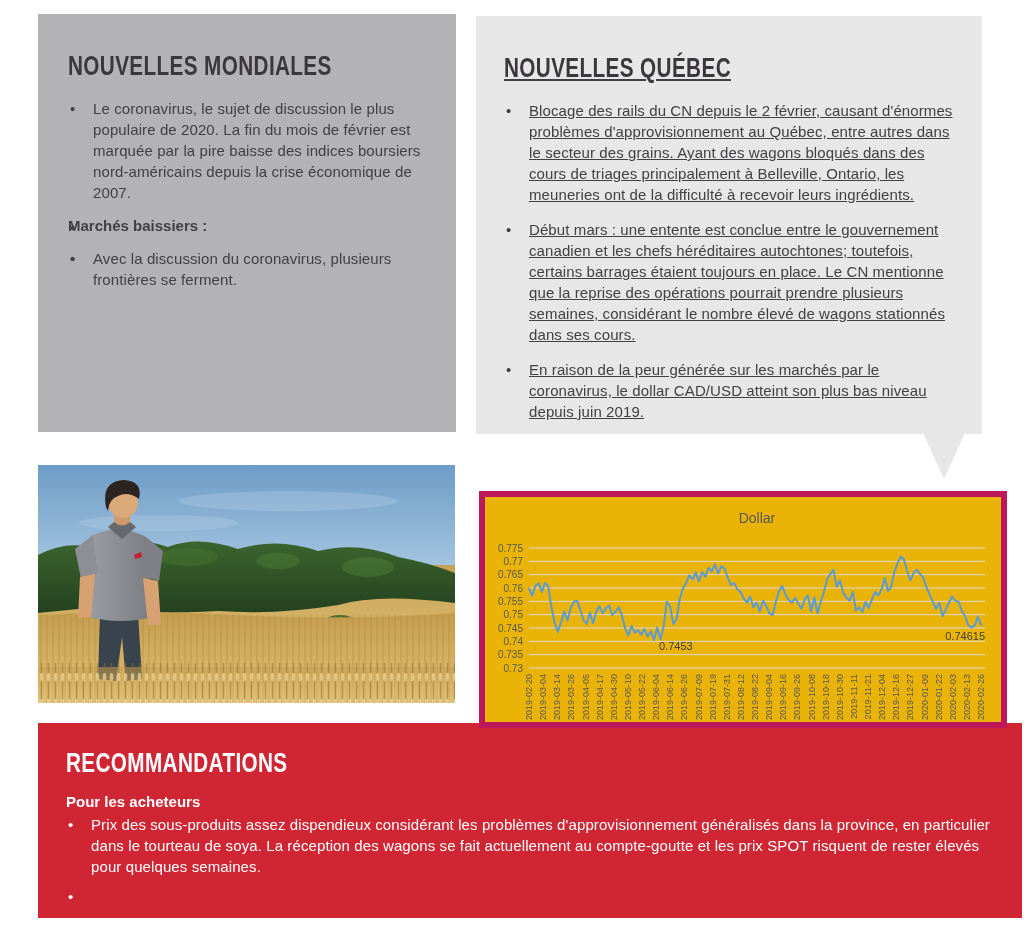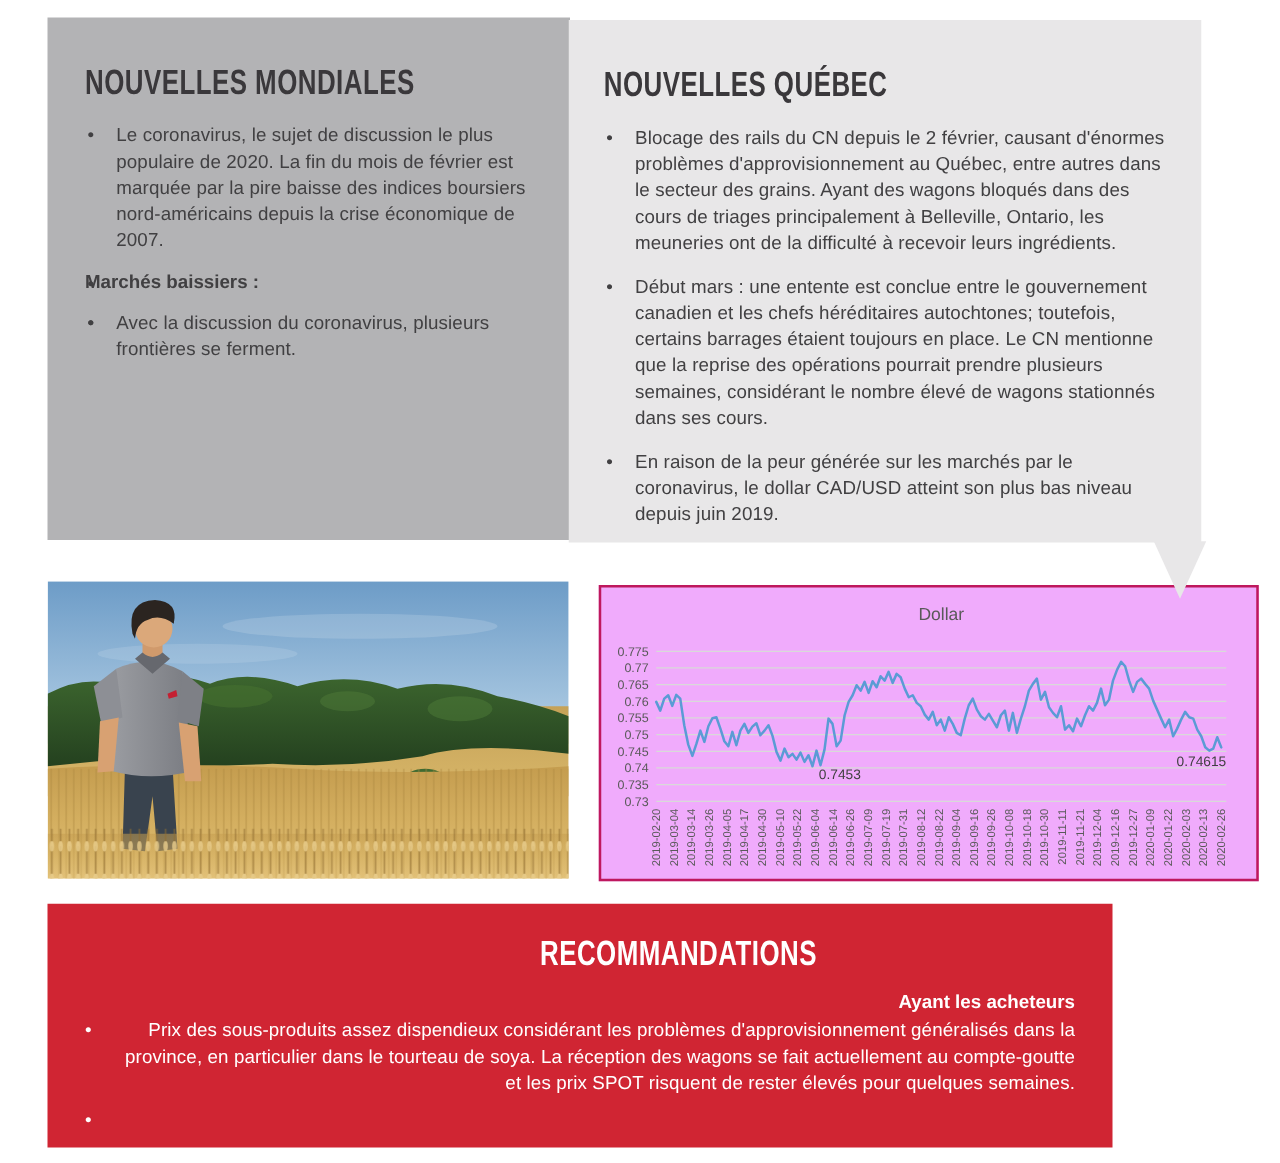--- a/index.html
+++ b/index.html
@@ -10,26 +10,26 @@
     font-family:"Liberation Sans", sans-serif;
     color:#414042;
   }
   
   .panel { position:absolute; }
   .panel-world {
     left:38px; top:14px; width:418px; height:418px;
     background:#b3b3b5; padding:38px 26px 20px 30px;
   }
   .panel-quebec {
-    left:455px; top:16px; width:506px; height:418px;
-    background:#e8e7e8; padding:38px 22px 20px 28px;
+    left:476px; top:16px; width:506px; height:418px;
+    background:#e8e7e8; padding:38px 22px 20px 28px;text-decoration:underline;
   }
   .panel-reco {
-    left:38px; top:723px; width:852px; height:195px;
-    background:#d02533; padding:26px 30px 18px 28px; color:#ffffff;text-align:right;
+    left:38px; top:723px; width:984px; height:195px;
+    background:#d02533; padding:26px 30px 18px 28px; color:#ffffff;
   }
   .box-title {
     font-weight:700; font-size:28px; line-height:1;
     color:#3a383b; letter-spacing:0.5px; white-space:nowrap;
     transform:scaleX(0.74); transform-origin:left center;
     margin-bottom:18px;
   }
   .panel-reco .box-title { color:#ffffff; margin-bottom:16px; }
   ul.bullets { list-style:none; }
   ul.bullets li { position:relative; padding-left:25px; margin-bottom:14px; font-size:15px; line-height:1.4; letter-spacing:0.1px; }
@@ -41,22 +41,22 @@
   .bubble-tail {
     position:absolute; left:923px; top:433px; width:0; height:0; z-index:3;
     border-left:21px solid transparent; border-right:21px solid transparent;
     border-top:46px solid #e8e7e8;
   }
   
   .photo { position:absolute; left:38px; top:465px; width:417px; height:238px; overflow:hidden; }
   .photo svg { display:block; }
   
   .chart-card {
-    position:absolute; left:479px; top:468px; width:528px; height:237px;
-    background:#f0abfc; border:2px solid #be185d; z-index:2;
+    position:absolute; left:479px; top:491px; width:528px; height:237px;
+    background:#eab308; border:6px solid #be185d; z-index:2;
   }
   .chart-card svg { display:block; font-family:"Liberation Sans", sans-serif; }
 </style>
 </head>
 <body>
 
 <div class="page">
 
   <section class="panel panel-world">
     <h2 class="box-title">NOUVELLES MONDIALES</h2>
@@ -202,20 +202,20 @@
         <text x="484.875" y="177" text-anchor="end" font-size="9" fill="#595959" transform="rotate(-90 484.875 177)">2020-02-13</text>
         <text x="499" y="177" text-anchor="end" font-size="9" fill="#595959" transform="rotate(-90 499 177)">2020-02-26</text>
         <polyline points="44.0,91.5 47.2,98.5 50.4,88.9 53.6,86.2 56.8,94.7 60.0,85.9 63.2,88.9 66.4,110.2 69.6,125.7 72.9,134.7 76.1,125.1 79.3,114.5 82.5,123.5 85.7,111.0 88.9,104.6 92.1,103.8 95.3,112.9 98.5,123.0 101.7,127.0 104.9,115.5 108.1,126.2 111.3,114.5 114.5,109.1 117.7,116.3 120.9,111.3 124.1,108.6 127.3,118.2 130.6,114.5 133.8,110.2 137.0,118.7 140.2,131.5 143.4,138.5 146.6,128.9 149.8,135.8 153.0,133.1 156.2,137.7 159.4,132.1 162.6,139.5 165.8,134.2 169.0,143.0 172.2,130.5 175.4,142.2 178.6,129.7 181.8,104.9 185.0,109.1 188.3,127.0 191.5,122.5 194.7,102.2 197.9,91.5 201.1,86.2 204.3,78.2 207.5,82.5 210.7,75.5 213.9,84.3 217.1,75.0 220.3,79.8 223.5,71.0 226.7,74.5 229.9,67.5 233.1,76.3 236.3,69.1 239.5,71.8 242.8,80.9 246.0,87.8 249.2,86.2 252.4,92.3 255.6,95.0 258.8,101.7 262.0,105.7 265.2,99.5 268.4,110.2 271.6,105.7 274.8,114.5 278.0,103.8 281.2,109.1 284.4,116.3 287.6,118.2 290.8,104.9 294.0,94.2 297.2,88.9 300.5,97.7 303.7,103.0 306.9,105.7 310.1,101.1 313.3,106.5 316.5,111.8 319.7,102.2 322.9,98.5 326.1,114.5 329.3,100.3 332.5,116.3 335.7,104.9 338.9,95.0 342.1,82.5 345.3,77.1 348.5,72.9 351.7,89.7 355.0,83.5 358.2,95.8 361.4,100.3 364.6,103.8 367.8,95.0 371.0,113.7 374.2,110.2 377.4,115.0 380.6,104.9 383.8,111.0 387.0,102.2 390.2,95.0 393.4,98.5 396.6,92.3 399.8,80.9 403.0,94.2 406.2,89.7 409.4,74.5 412.7,65.7 415.9,59.5 419.1,63.0 422.3,74.5 425.5,83.5 428.7,75.5 431.9,72.9 435.1,77.1 438.3,80.9 441.5,90.5 444.7,97.7 447.9,104.9 451.1,111.8 454.3,105.7 457.5,119.0 460.7,112.9 463.9,105.7 467.1,99.5 470.4,103.8 473.6,104.9 476.8,113.7 480.0,119.0 483.2,127.8 486.4,130.5 489.6,128.9 492.8,119.8 496.0,127.9" fill="none" stroke="#5b9bd5" stroke-width="2" stroke-linejoin="round" stroke-linecap="round"></polyline>
         <text x="174.02127659574467" y="152.99999999999986" font-size="11" fill="#404040">0.7453</text>
         <text x="500" y="142.9333333333334" text-anchor="end" font-size="11" fill="#404040">0.74615</text>
       </svg>
   </div>
 
   <section class="panel panel-reco">
     <h2 class="box-title">RECOMMANDATIONS</h2>
-    <p class="subhead">Ayant les acheteurs</p>
+    <p class="subhead">Pour les acheteurs</p>
     <ul class="bullets">
         <li><span class="dot">•</span><span class="li-text">Prix des sous-produits assez dispendieux considérant les problèmes d'approvisionnement généralisés dans la province, en particulier dans le tourteau de soya. La réception des wagons se fait actuellement au compte-goutte et les prix SPOT risquent de rester élevés pour quelques semaines.</span></li>
         <li><span class="dot">•</span></li>
       </ul>
   </section>
 
 </div>
 
 </body></html>

